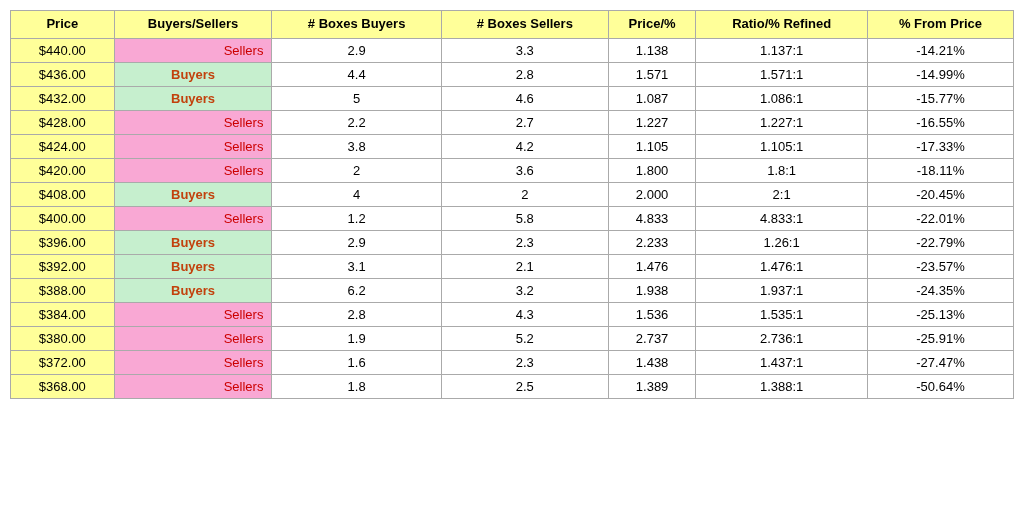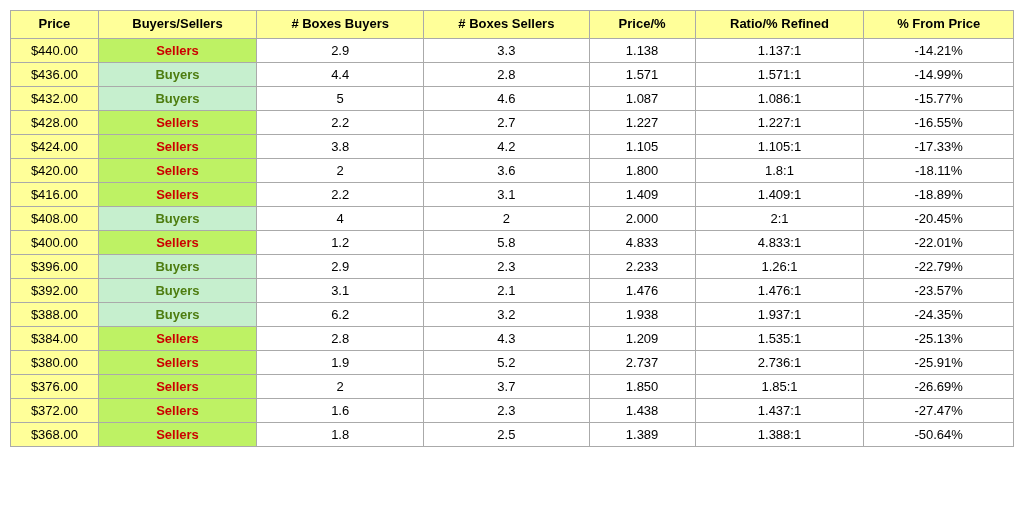--- a/index.html
+++ b/index.html
@@ -13,45 +13,46 @@
       padding: 10px;
     }
     table {
       border-collapse: collapse;
       width: 1004px;
     }
     th {
       background-color: #ffff99;
       color: #000;
       border: 1px solid #aaa;
-      padding: 5px 20px;
+      padding: 5px 3px;
       text-align: center;
       font-weight: bold;
       font-size: 13px;
       line-height: 1.3;
     }
     td {
       border: 1px solid #aaa;
       padding: 4px 8px;
       text-align: center;
       font-size: 13px;
     }
     td.price {
       background-color: #ffff99;
       font-weight: normal;
     }
     td.buyers {
       background-color: #c6efce;
-      color: #4d7c0f;
+      color: #c2410c;
       font-weight: bold;
     }
     td.sellers {
-      background-color: #bef264;
+      background-color: #f9a8d4;
       color: #cc0000;
-      font-weight: bold;
+      font-weight: normal;
+      text-align: right;
     }
     td.neutral {
       background-color: #fff;
     }
     tr:nth-child(odd) td.neutral {
       background-color: #fff;
     }
   </style>
 </head>
 <body>
@@ -117,29 +118,20 @@
       <tr>
         <td class="price">$420.00</td>
         <td class="sellers">Sellers</td>
         <td class="neutral">2</td>
         <td class="neutral">3.6</td>
         <td class="neutral">1.800</td>
         <td class="neutral">1.8:1</td>
         <td class="neutral">-18.11%</td>
       </tr>
       <tr>
-        <td class="price">$416.00</td>
-        <td class="sellers">Sellers</td>
-        <td class="neutral">2.2</td>
-        <td class="neutral">3.1</td>
-        <td class="neutral">1.409</td>
-        <td class="neutral">1.409:1</td>
-        <td class="neutral">-18.89%</td>
-      </tr>
-      <tr>
         <td class="price">$408.00</td>
         <td class="buyers">Buyers</td>
         <td class="neutral">4</td>
         <td class="neutral">2</td>
         <td class="neutral">2.000</td>
         <td class="neutral">2:1</td>
         <td class="neutral">-20.45%</td>
       </tr>
       <tr>
         <td class="price">$400.00</td>
@@ -175,43 +167,34 @@
         <td class="neutral">3.2</td>
         <td class="neutral">1.938</td>
         <td class="neutral">1.937:1</td>
         <td class="neutral">-24.35%</td>
       </tr>
       <tr>
         <td class="price">$384.00</td>
         <td class="sellers">Sellers</td>
         <td class="neutral">2.8</td>
         <td class="neutral">4.3</td>
-        <td class="neutral">1.209</td>
+        <td class="neutral">1.536</td>
         <td class="neutral">1.535:1</td>
         <td class="neutral">-25.13%</td>
       </tr>
       <tr>
         <td class="price">$380.00</td>
         <td class="sellers">Sellers</td>
         <td class="neutral">1.9</td>
         <td class="neutral">5.2</td>
         <td class="neutral">2.737</td>
         <td class="neutral">2.736:1</td>
         <td class="neutral">-25.91%</td>
       </tr>
       <tr>
-        <td class="price">$376.00</td>
-        <td class="sellers">Sellers</td>
-        <td class="neutral">2</td>
-        <td class="neutral">3.7</td>
-        <td class="neutral">1.850</td>
-        <td class="neutral">1.85:1</td>
-        <td class="neutral">-26.69%</td>
-      </tr>
-      <tr>
         <td class="price">$372.00</td>
         <td class="sellers">Sellers</td>
         <td class="neutral">1.6</td>
         <td class="neutral">2.3</td>
         <td class="neutral">1.438</td>
         <td class="neutral">1.437:1</td>
         <td class="neutral">-27.47%</td>
       </tr>
       <tr>
         <td class="price">$368.00</td>

